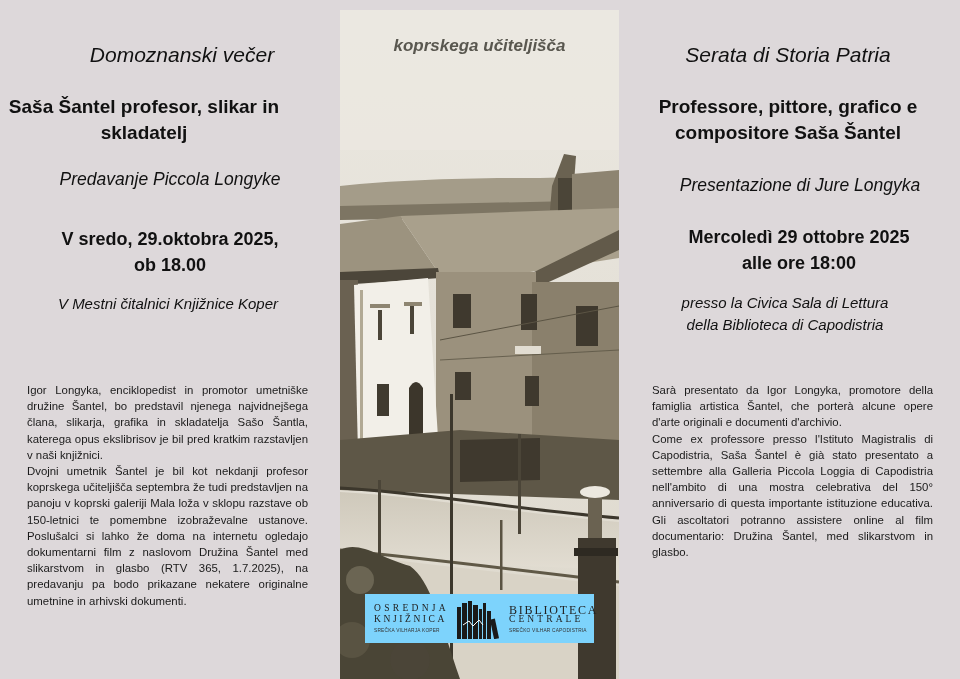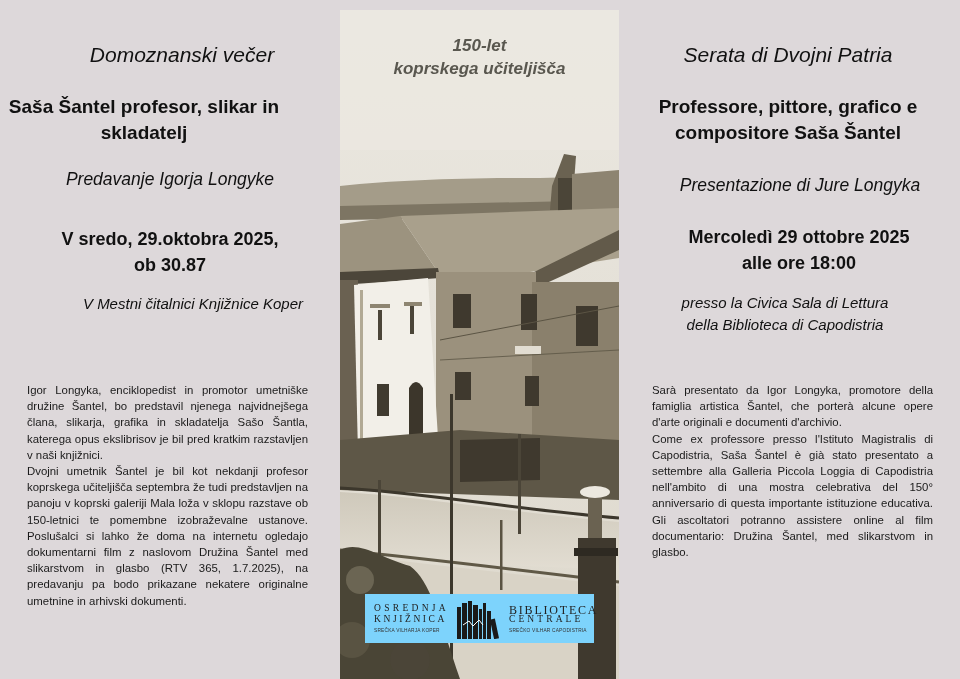--- a/index.html
+++ b/index.html
@@ -42,26 +42,26 @@
 </style>
 </head>
 <body>
 
 <div class="col left">
   <div class="abs series center" style="left:0;width:364px;top:43px;">Domoznanski večer</div>
   <div class="abs title center" style="left:0;width:288px;top:94px;">
     <div>Saša Šantel profesor, slikar in</div>
     <div>skladatelj</div>
   </div>
-  <div class="abs presenter center" style="left:0;width:340px;top:169px;">Predavanje Igorja Longyke</div>
+  <div class="abs presenter center" style="left:0;width:340px;top:169px;">Predavanje Piccola Longyke</div>
   <div class="abs date center" style="left:0;width:340px;top:226px;">
     <div>V sredo, 29.oktobra 2025,</div>
-    <div>ob 30.87</div>
+    <div>ob 18.00</div>
   </div>
-  <div class="abs venue center" style="left:0;width:336px;top:293px;padding-left:25px;">
+  <div class="abs venue center" style="left:0;width:336px;top:293px;">
     <div>V Mestni čitalnici Knjižnice Koper</div>
   </div>
   <div class="abs body" style="left:27px;width:281px;top:382px;">
     <p>Igor Longyka, enciklopedist in promotor umetniške družine Šantel, bo predstavil njenega najvidnejšega člana, slikarja, grafika in skladatelja Sašo Šantla, katerega opus ekslibrisov je bil pred kratkim razstavljen v naši knjižnici.</p>
     <p>Dvojni umetnik Šantel je bil kot nekdanji profesor koprskega učiteljišča septembra že tudi predstavljen na panoju v koprski galeriji Mala loža v sklopu razstave ob 150-letnici te pomembne izobraževalne ustanove. Poslušalci si lahko že doma na internetu ogledajo dokumentarni film z naslovom Družina Šantel med slikarstvom in glasbo (RTV 365, 1.7.2025), na predavanju pa bodo prikazane nekatere originalne umetnine in arhivski dokumenti.</p>
   </div>
 </div>
 
 <div class="photo">
   <svg width="279" height="669" viewBox="0 0 279 669">
@@ -137,21 +137,20 @@
     <path d="M0,540 C20,530 40,548 70,556 C90,570 100,610 120,669 L0,669 Z" fill="#4a4536"></path>
     <circle cx="20" cy="570" r="14" fill="#6b6553"></circle>
     <circle cx="46" cy="600" r="16" fill="#3c372c"></circle>
     <circle cx="12" cy="630" r="18" fill="#595342"></circle>
     <circle cx="70" cy="650" r="20" fill="#4b4538"></circle>
 
     <rect x="0" y="0" width="279" height="140" fill="#ebe8e1" opacity="0.85"></rect>
   </svg>
 
   <div class="photo-title" style="top:24px;">
-    <div>150-let</div>
     <div>koprskega učiteljišča</div>
   </div>
 
   <div class="logo">
     <span class="txt" style="left:9px;top:9px;font-size:9.5px;letter-spacing:3.3px;">OSREDNJA</span>
     <span class="txt" style="left:9px;top:20px;font-size:9.5px;letter-spacing:2.6px;">KNJIŽNICA</span>
     <span class="sm" style="left:9px;top:34px;">SREČKA VILHARJA KOPER</span>
 
     <svg class="abs" style="left:90px;top:5px;" width="46" height="40" viewBox="0 0 46 40">
       <rect x="2" y="8" width="4" height="32" fill="#1a1a1a"></rect>
@@ -165,21 +164,21 @@
       <path d="M8,26 L14,22 L18,27 L24,21 L28,26" stroke="#fff" stroke-width="1" fill="none"></path>
     </svg>
 
     <span class="txt" style="left:144px;top:9px;font-size:12px;letter-spacing:1.8px;">BIBLIOTECA</span>
     <span class="txt" style="left:144px;top:20px;font-size:9.5px;letter-spacing:3.1px;">CENTRALE</span>
     <span class="sm" style="left:144px;top:34px;">SREČKO VILHAR CAPODISTRIA</span>
   </div>
 </div>
 
 <div class="col right">
-  <div class="abs series center" style="left:0;width:336px;top:43px;">Serata di Dvojni Patria</div>
+  <div class="abs series center" style="left:0;width:336px;top:43px;">Serata di Storia Patria</div>
   <div class="abs title center" style="left:0;width:336px;top:94px;">
     <div>Professore, pittore, grafico e</div>
     <div>compositore Saša Šantel</div>
   </div>
   <div class="abs presenter center" style="left:0;width:336px;top:175px;padding-left:12px;">Presentazione di Jure Longyka</div>
   <div class="abs date center" style="left:0;width:358px;top:224px;">
     <div>Mercoledì 29 ottobre 2025</div>
     <div>alle ore 18:00</div>
   </div>
   <div class="abs venue center" style="left:0;width:330px;top:292px;">

